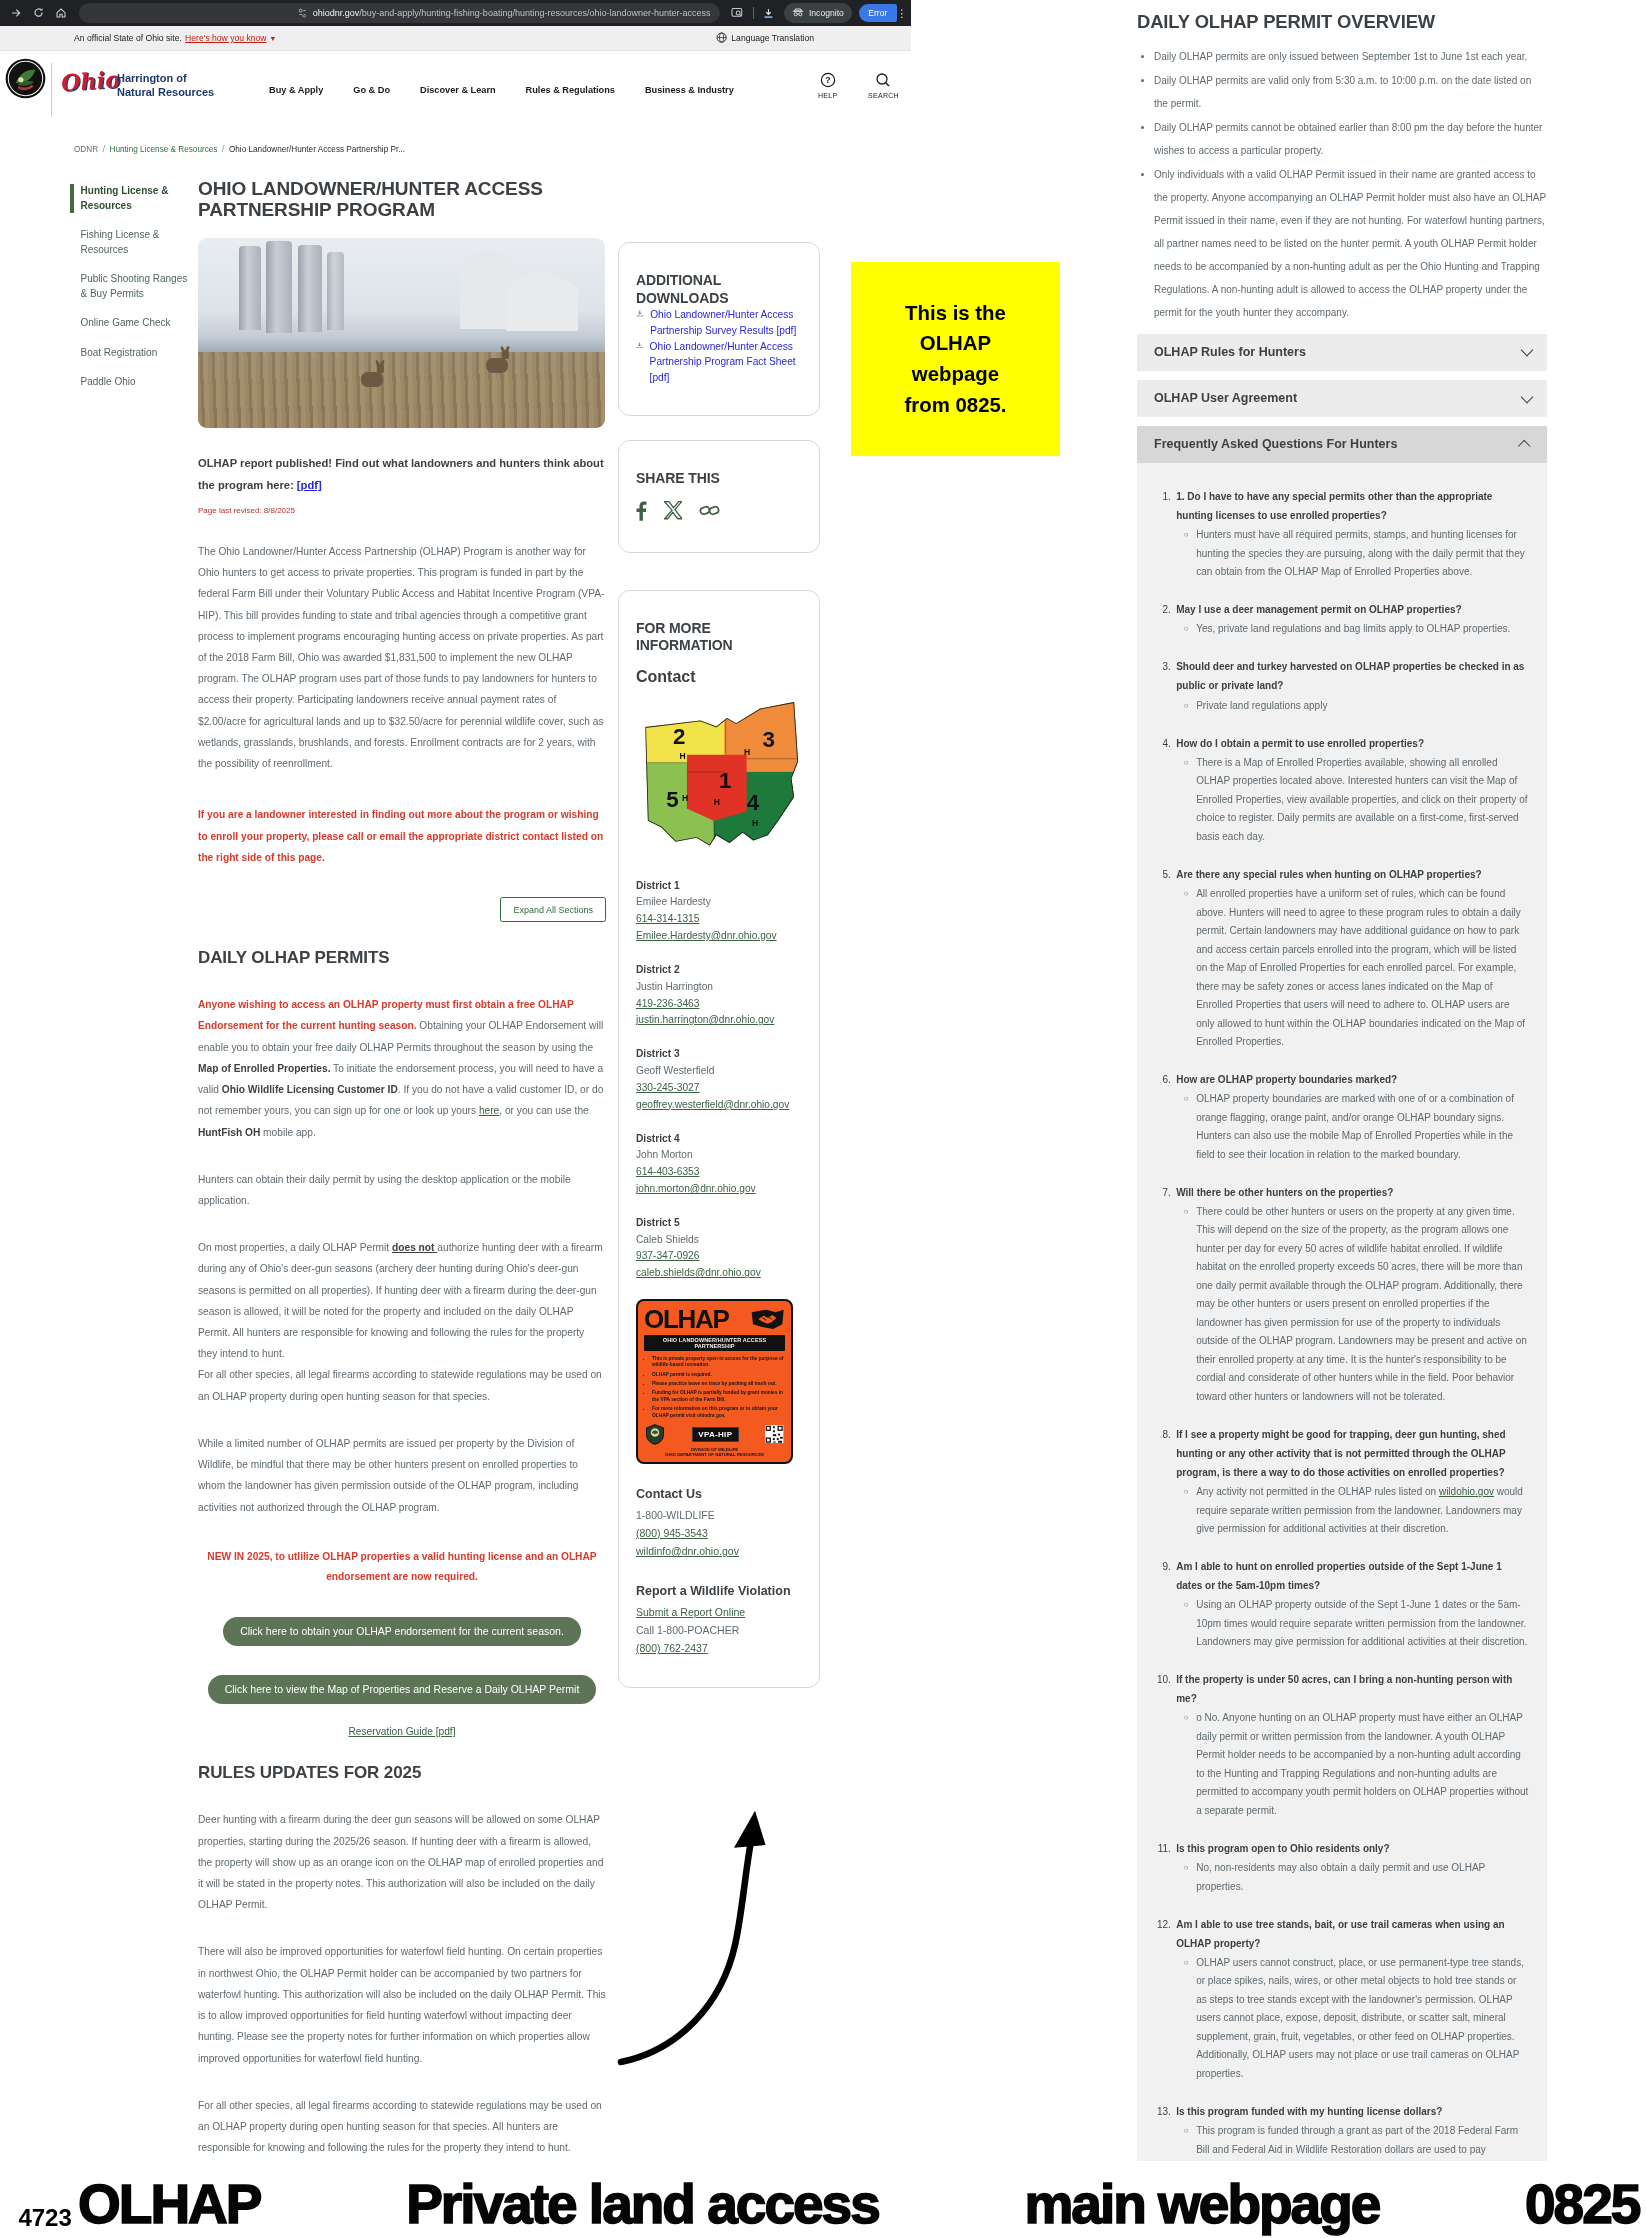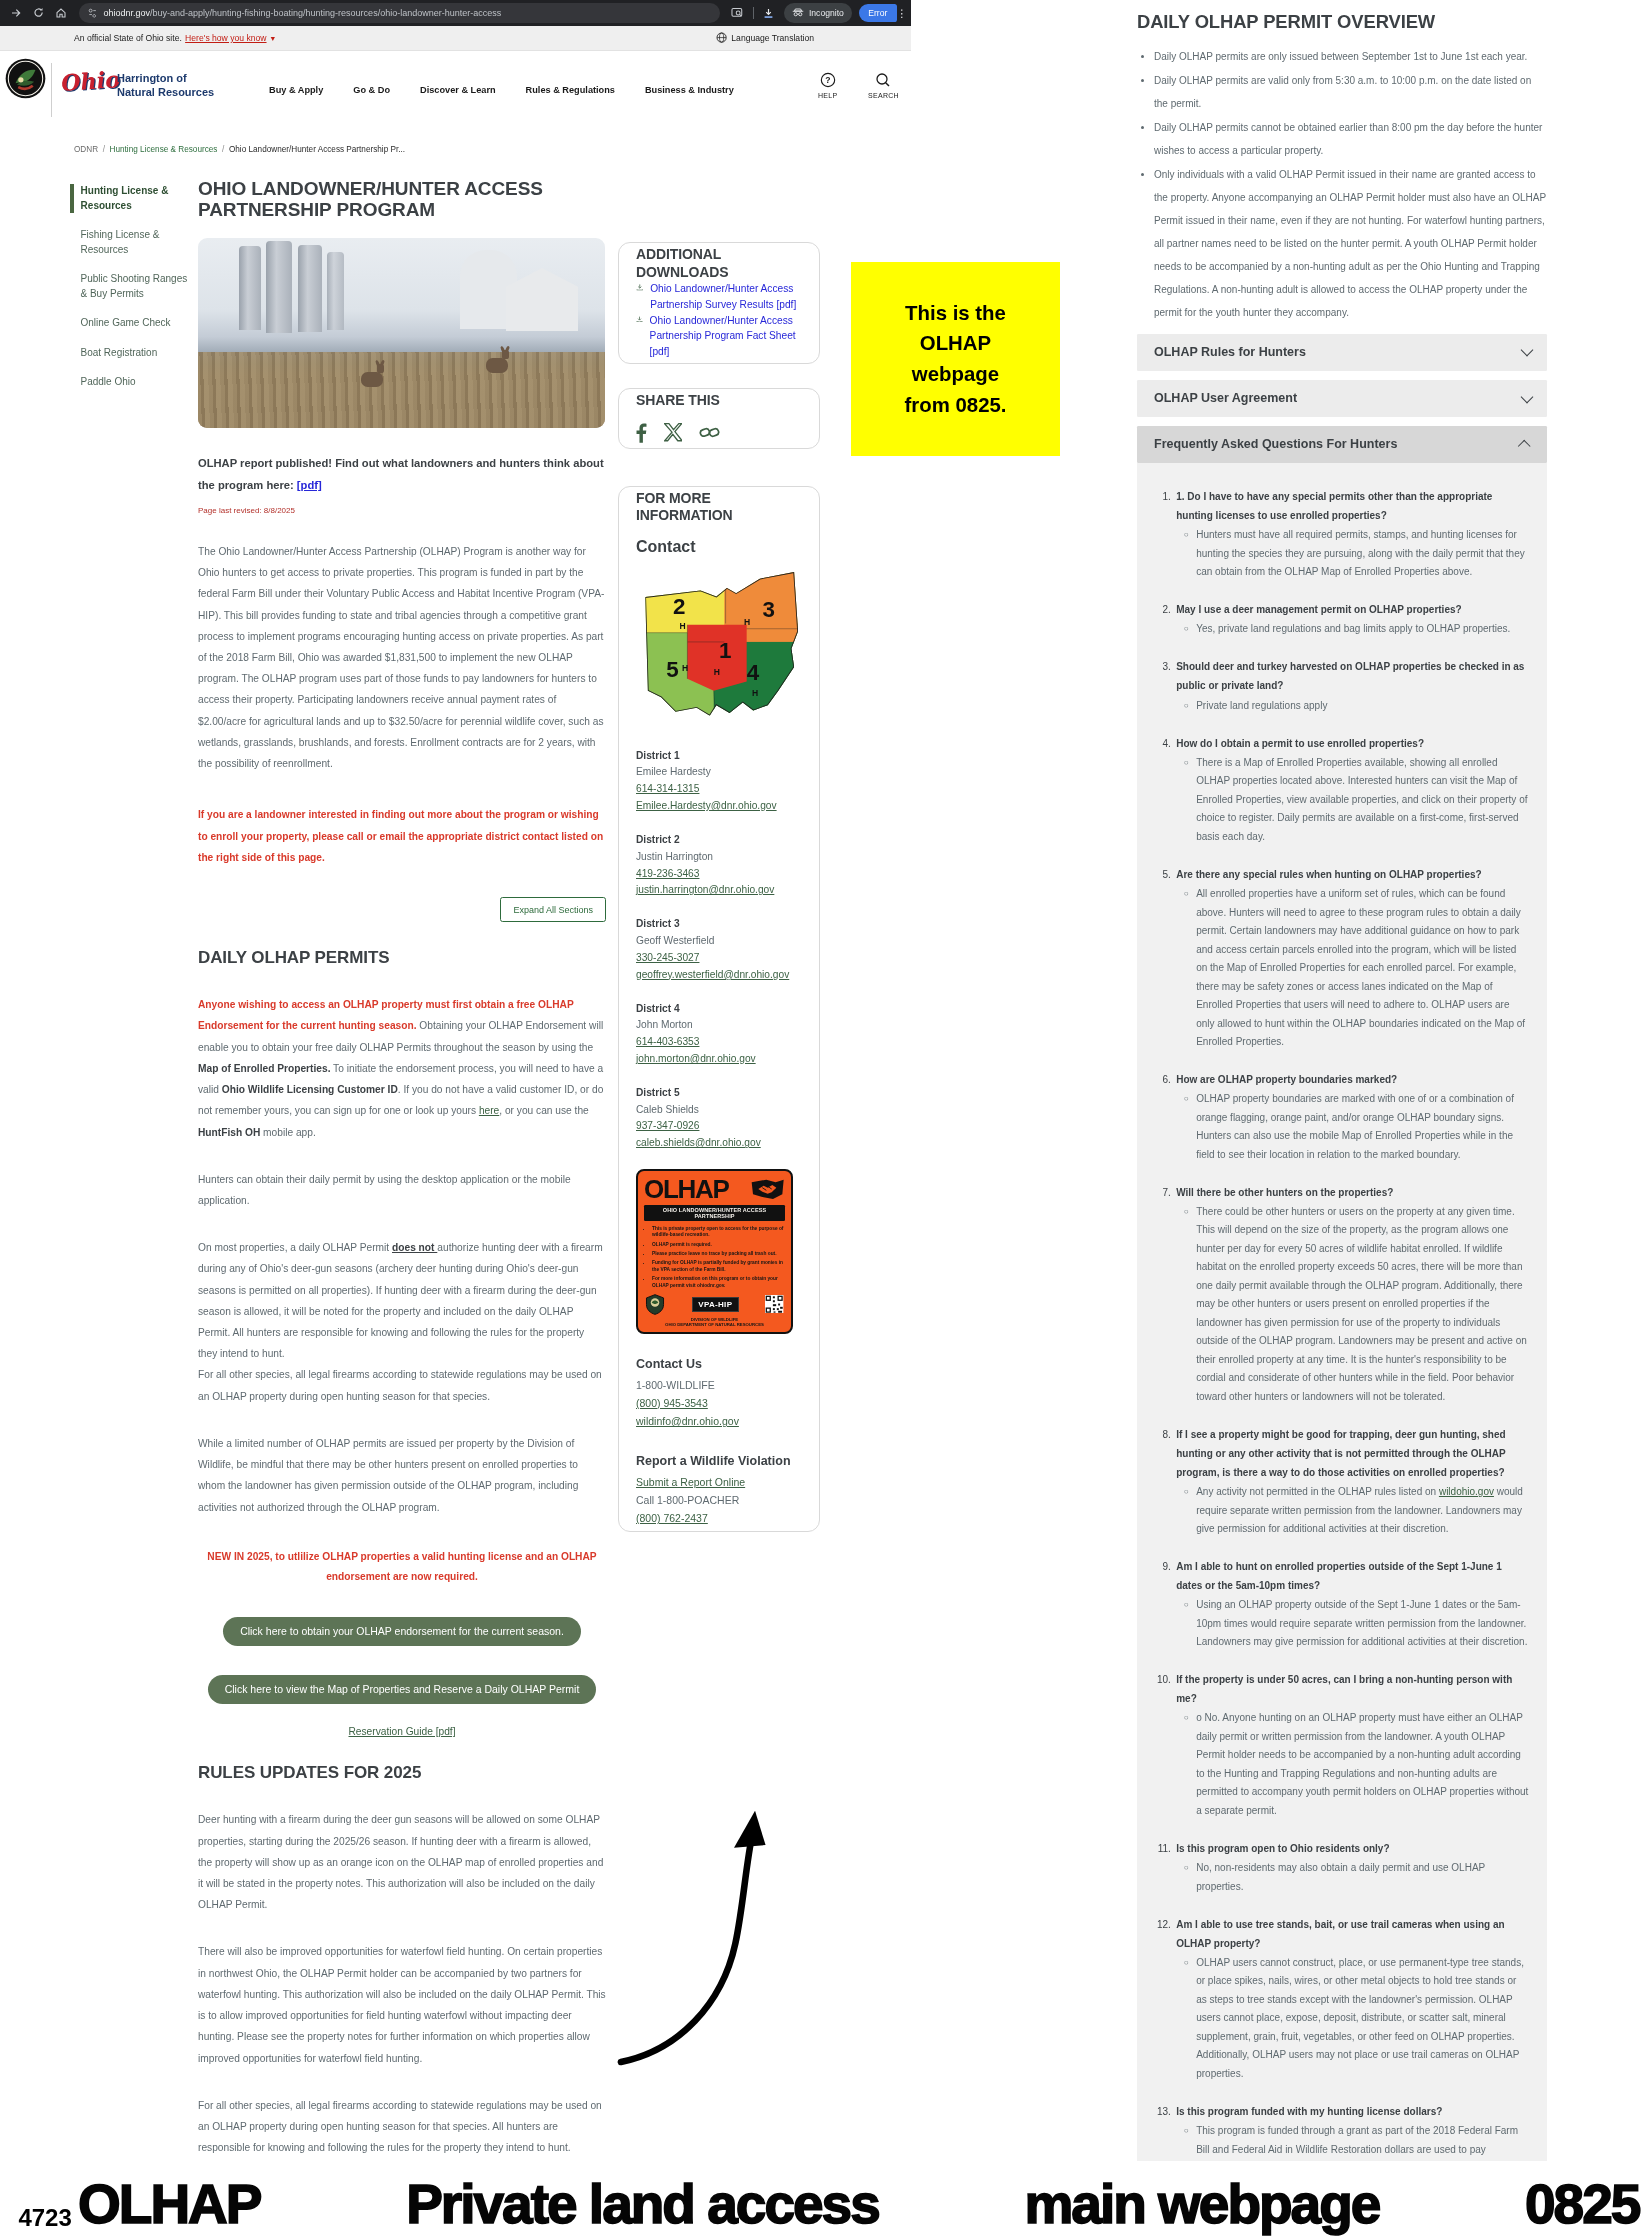--- a/index.html
+++ b/index.html
@@ -6,21 +6,21 @@
   html,body { width:1646px; height:2239px; overflow:hidden; background:#fff;
     font-family:"Liberation Sans", sans-serif; }
 
   
   .browser { position:absolute; left:0; top:0; width:911px; height:2239px; background:#fff; }
 
   .chrome { height:26px; background:#202124; display:flex; align-items:center; padding:0 5.3px; }
   .chrome svg { display:block; }
   .chrome-ic { width:22.4px; height:20px; display:flex; align-items:center; justify-content:center; color:#c7cbd0; flex:0 0 auto; }
   .urlpill { flex:1 1 auto; height:20px; background:#35363a; border-radius:10px; margin:0 6.6px;
-    display:flex; align-items:center; padding:0 9.2px; color:#e8eaed; font-size:9px; overflow:hidden; white-space:nowrap; }
+    display:flex; align-items:center; padding:0 9.2px; color:#e8eaed; font-size:9px; overflow:hidden; white-space:nowrap;justify-content:flex-end; }
   .urlpill .dom { color:#f1f3f4; }
   .urlpill .path { color:#bdc1c6; }
   .divider-v { width:0.7px; height:12px; background:#5f6368; margin:0 4px; }
   .incog { height:20px; background:#3c4043; border-radius:10px; display:flex; align-items:center; gap:4.6px;
     padding:0 8.6px; color:#e8eaed; font-size:8.6px; margin:0 4px; }
   .errbtn { height:18.4px; background:#3b78e7; border-radius:9.2px 2.6px 2.6px 9.2px; display:flex; align-items:center;
     padding:0 9.2px; color:#fff; font-size:8.6px; margin-left:2.6px; }
   .kebab { color:#e8eaed; font-size:10.5px; letter-spacing:0; width:9.2px; text-align:center; }
 
   .official { height:25px; background:#efefef; border-bottom:0.7px solid #e2e2e2; display:flex; align-items:center;
@@ -84,21 +84,21 @@
   .new2025 { margin-top:29px; text-align:center; font-weight:bold; color:#d93a2b; line-height:2; }
   .pillbtn { display:block; margin:29px auto 0; background:#5d7456; color:#fff; border:none; border-radius:16px;
     font-size:10.5px; padding:8.6px 17px; cursor:pointer; font-family:inherit; }
   .resguide { margin-top:22.4px; text-align:center; }
   .resguide a { color:#3c6144; text-decoration:underline; font-size:10.2px; cursor:pointer; }
   .ovlist { margin-top:17px; padding-left:26px; }
   .ovlist li { line-height:2.1; margin-bottom:4px; }
 
   
   .cards { position:absolute; left:618px; top:242px; width:202px; }
-  .card { border:0.7px solid #d9d9d9; border-radius:12px; padding:3px 17px; background:#fff; }
+  .card { border:0.7px solid #d9d9d9; border-radius:12px; padding:29px 17px; background:#fff; }
   .card h3 { font-size:14px; color:#3c4145; line-height:1.25; letter-spacing:-0.1px; }
   .dl-row { display:flex; gap:6.6px; cursor:pointer; }
   .dl-row .txt { color:#2727d8; font-size:10.2px; line-height:1.55; }
   .share-icons { display:flex; gap:17px; margin-top:13px; align-items:center; }
   .share-icons .ic { color:#3e6044; cursor:pointer; }
   .contact-lbl { margin-top:13px; font-weight:bold; font-size:16px; color:#3c4145; }
   .district { margin-top:17px; font-size:10.2px; line-height:1.65; color:#5f6a70; }
   .district .dname { font-weight:bold; color:#3c4145; }
   .district a { color:#3c6144; text-decoration:underline; display:block; width:fit-content; word-break:break-all; cursor:pointer; }
   .cu { margin-top:20px; font-size:10.5px; line-height:1.75; color:#5f6a70; }

